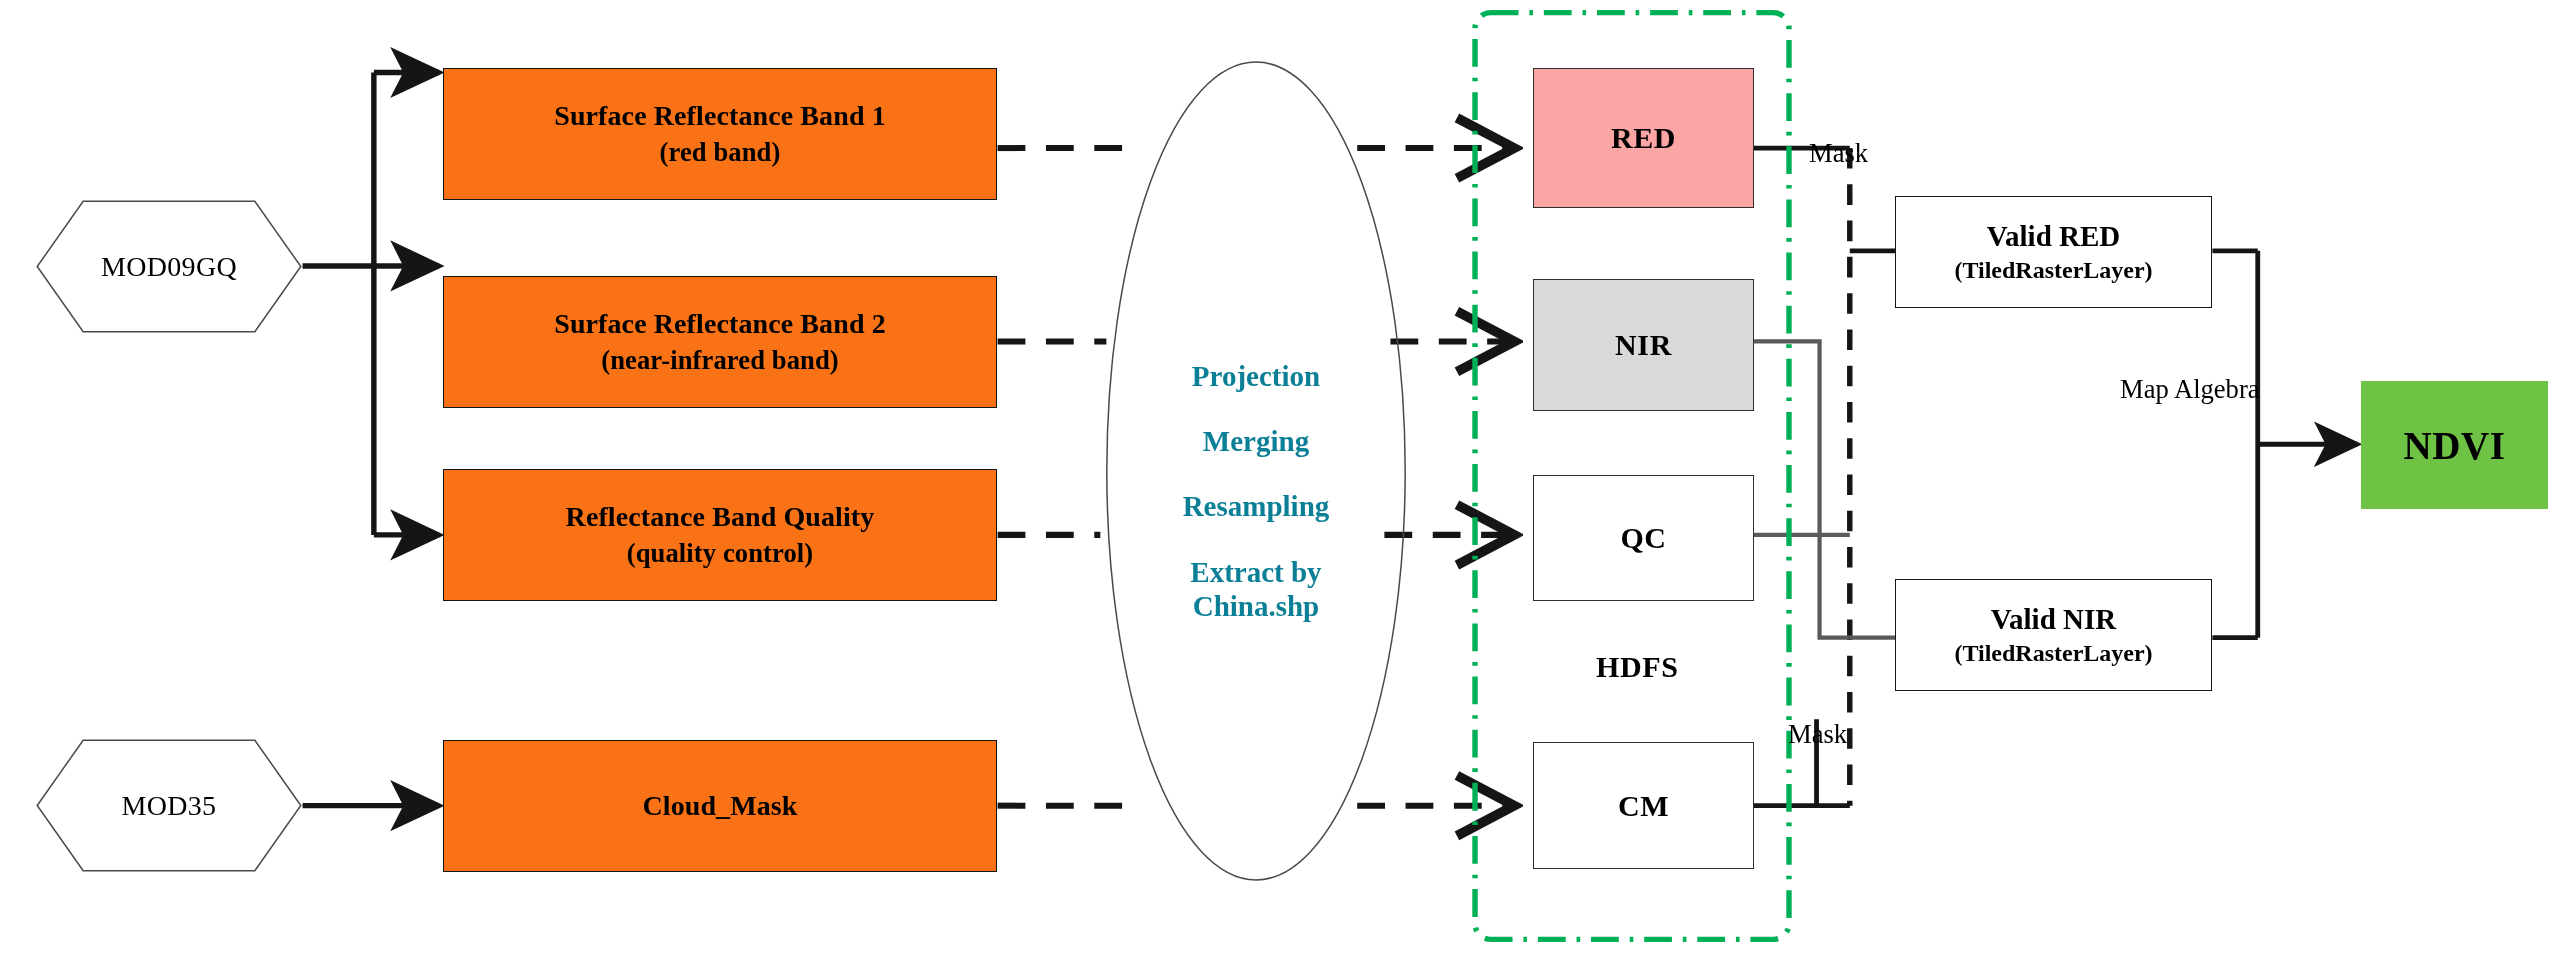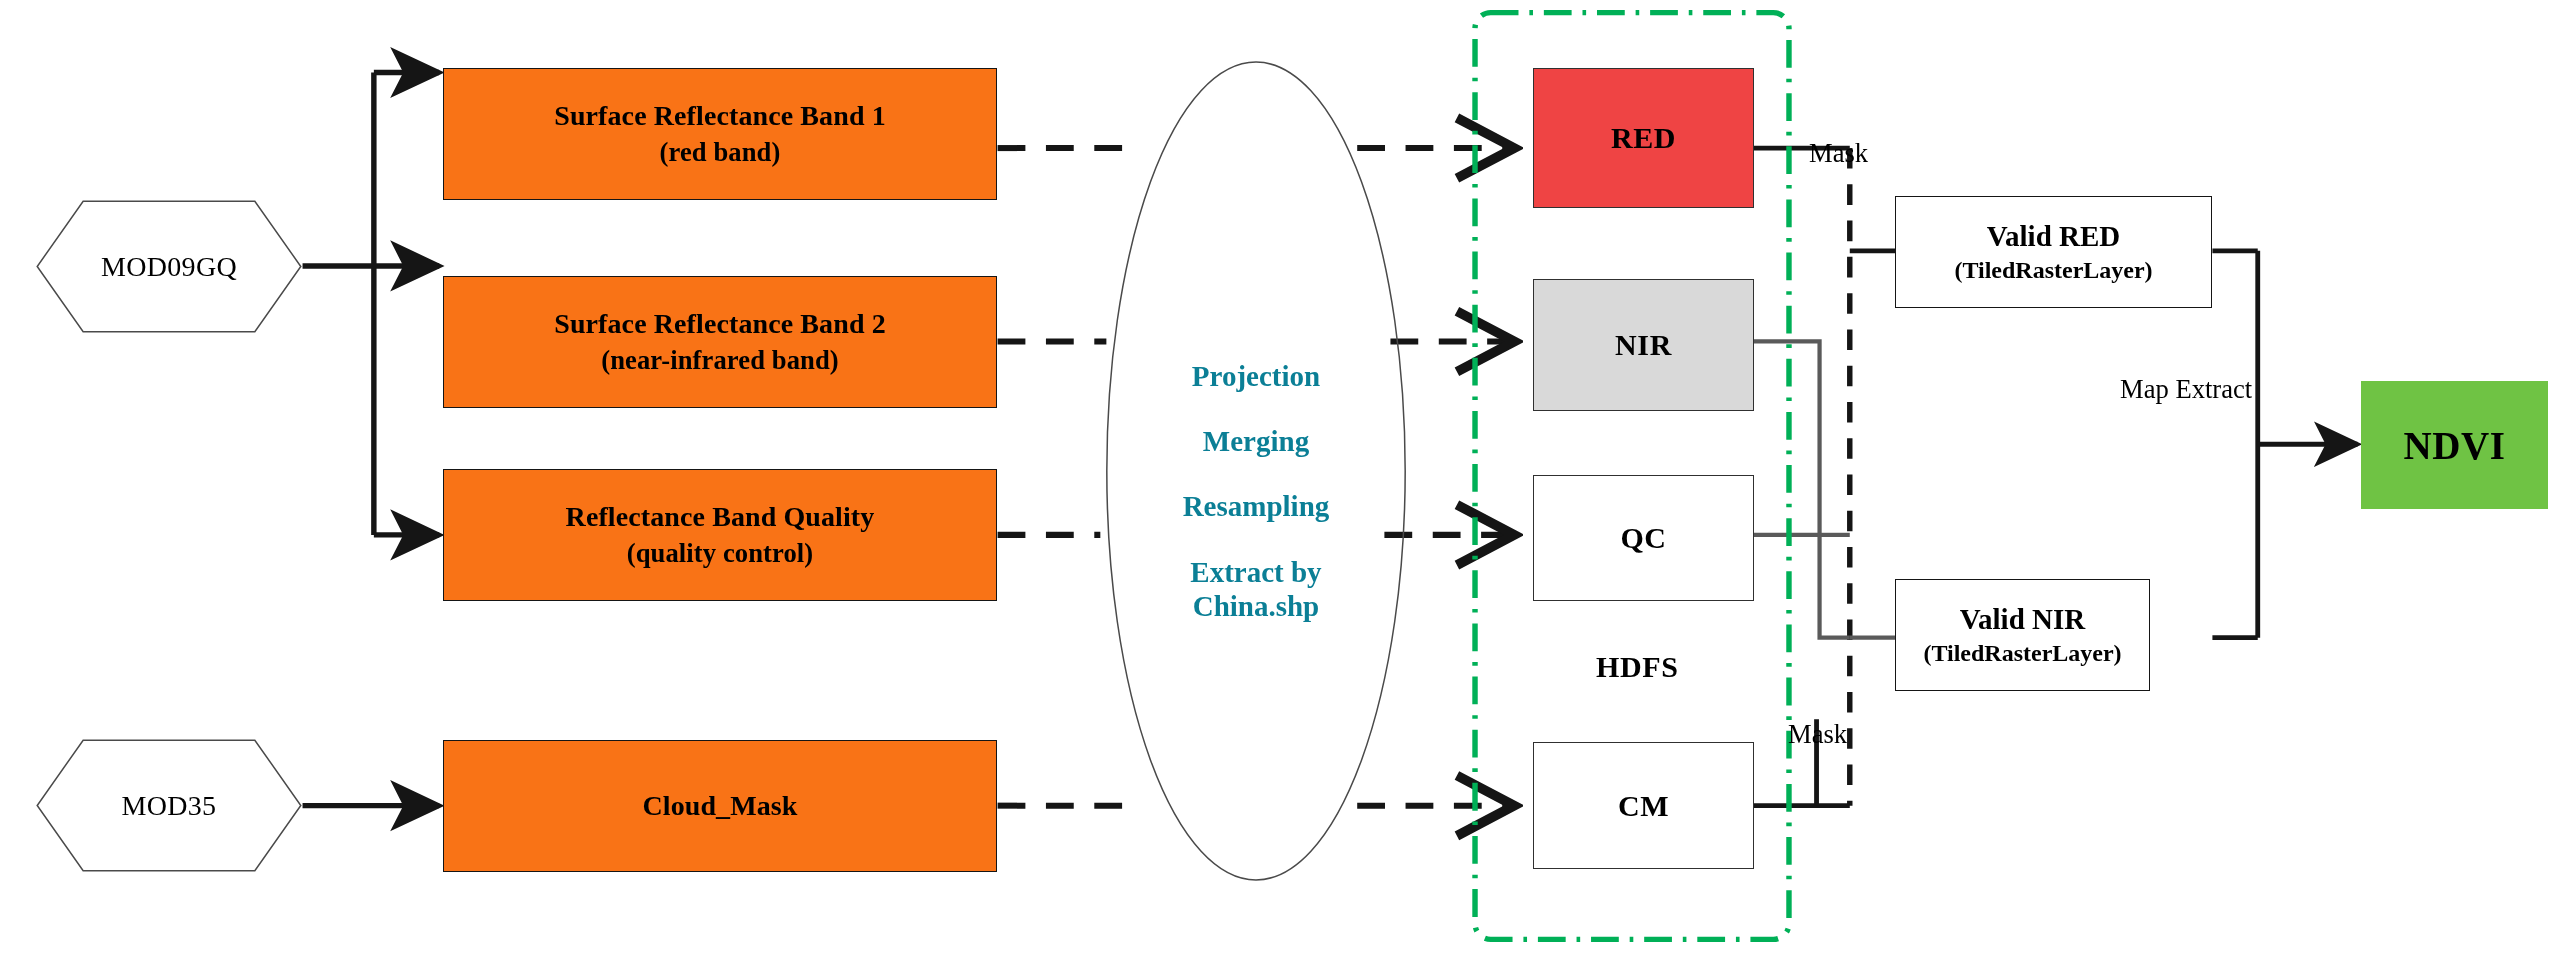--- a/index.html
+++ b/index.html
@@ -49,21 +49,21 @@
     letter-spacing: 0.1px;
   }
   .hdfs-box {
     border: 1.8px solid #303030;
   }
   .hdfs-box .lbl {
     font-weight: bold;
     font-size: 30px;
     letter-spacing: 0.6px;
   }
-  .fill-red   { background: #ef4444; }
+  .fill-red   { background: #fca5a5; }
   .fill-nir   { background: #d9d9d9; }
   .fill-white { background: #ffffff; }
 
   .ndvi-box {
     background: #6fc344;
     border: 1.2px solid #6fc344;
   }
   .ndvi-box .lbl {
     font-weight: bold;
     font-size: 39px;
@@ -287,28 +287,28 @@
   <div class="node hdfs-box fill-white" style="left:1533px; top:742px; width:221px; height:127px;">
     <span class="lbl">CM</span>
   </div>
 
   <div class="free-label bold" style="left:1596px; top:650px;">HDFS</div>
 
   <div class="free-label" style="left:1809px; top:138px;">Mask</div>
 
   <div class="free-label" style="left:1788px; top:719px;">Mask</div>
 
-  <div class="free-label" style="left:2120px; top:374px;">Map Extract</div>
+  <div class="free-label" style="left:2120px; top:374px;">Map Algebra</div>
 
   <div class="node valid-box" style="left:1895px; top:196px; width:317px; height:112px;">
     <span class="l1">Valid RED</span>
     <span class="l2">(TiledRasterLayer)</span>
   </div>
 
-  <div class="node valid-box" style="left:1895px; top:579px; width:255px; height:112px;">
+  <div class="node valid-box" style="left:1895px; top:579px; width:317px; height:112px;">
     <span class="l1">Valid NIR</span>
     <span class="l2">(TiledRasterLayer)</span>
   </div>
 
   <div class="node ndvi-box" style="left:2361px; top:381px; width:187px; height:128px;">
     <span class="lbl">NDVI</span>
   </div>
 
 </div>
 

